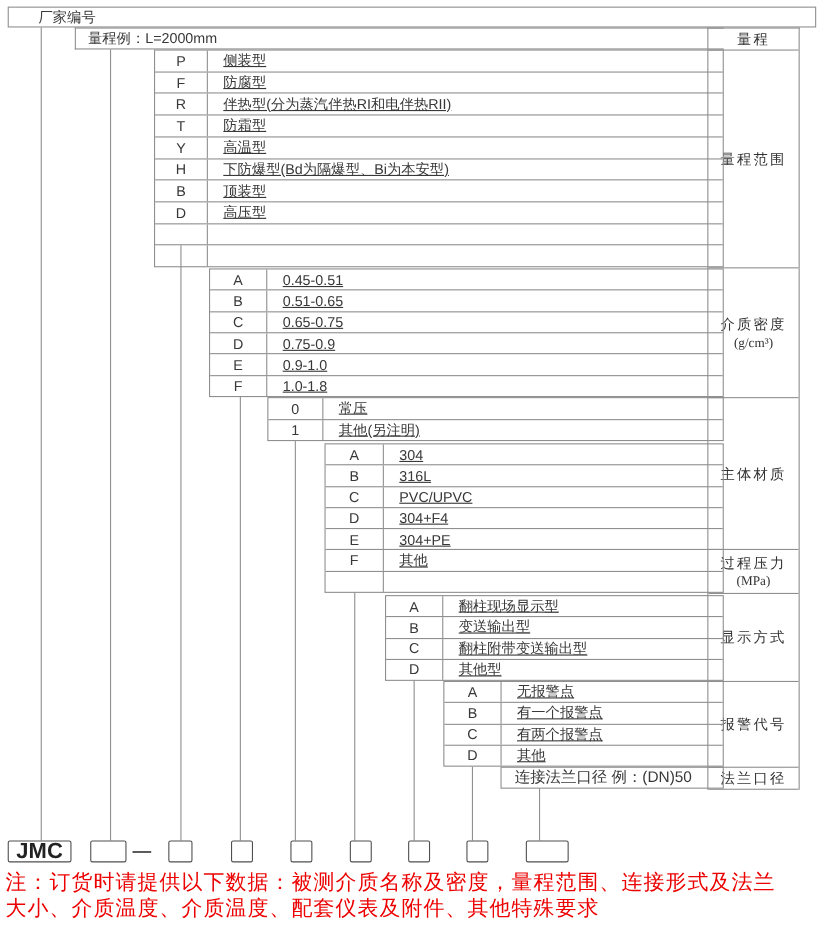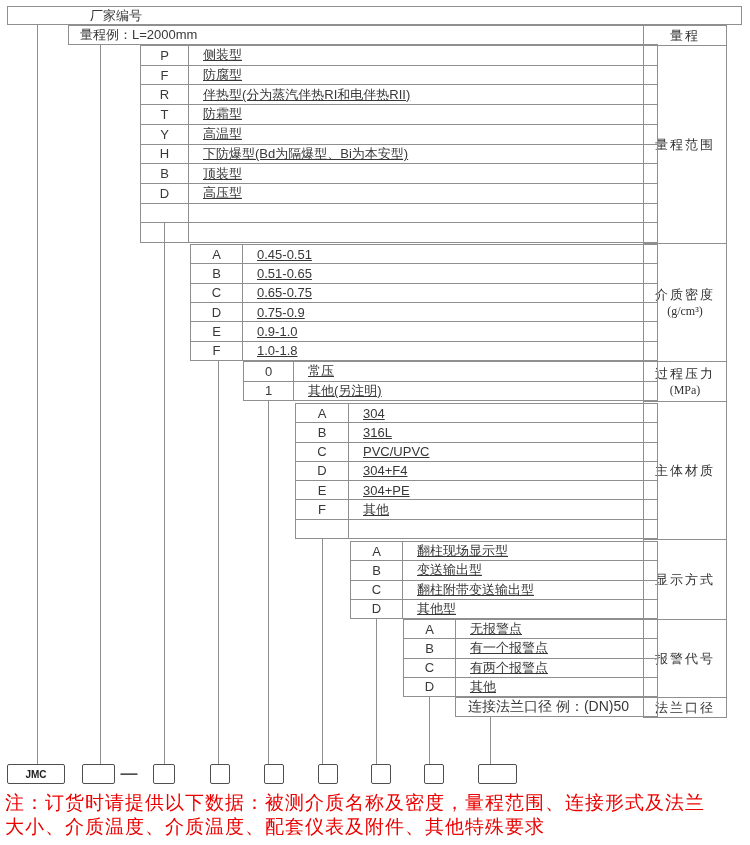--- a/index.html
+++ b/index.html
@@ -4,21 +4,21 @@
 <style>
   html,body{margin:0;padding:0;background:#ffffff;}
   .sheet{
     position:relative;width:750px;height:845px;background:#ffffff;overflow:hidden;
     font-family:"Liberation Sans","DejaVu Sans",sans-serif;color:#383838;
     --line:#8f8f8f;--boxline:#4f4f4f;
   }
   
   .mfr-box{
     position:absolute;left:7px;top:6px;width:735px;height:19px;box-sizing:border-box;
-    border:1px solid var(--line);display:flex;align-items:center;padding-left:82px;
+    border:1px solid var(--line);display:flex;align-items:center;padding-left:27px;
     font-size:13px;
   }
   
   .range-box{
     position:absolute;left:68px;top:25px;width:590px;height:20px;box-sizing:border-box;
     border:1px solid var(--line);border-right:none;display:flex;align-items:center;
     padding-left:11px;font-size:13px;
   }
   
   .label-col{
@@ -56,21 +56,21 @@
     font-size:14px;white-space:nowrap;
   }
   
   .vline{position:absolute;width:1px;background:var(--line);}
   
   .mbox{
     position:absolute;top:764px;height:20px;box-sizing:border-box;
     border:1.5px solid var(--boxline);border-radius:2px;background:#fff;
     display:flex;align-items:center;justify-content:center;
   }
-  #box-jmc{left:7px;width:58px;font-weight:bold;font-size:10px;color:#222;}
+  #box-jmc{left:7px;width:58px;font-weight:bold;font-size:20px;color:#222;}
   #box-2{left:82px;width:33px;}
   #box-3{left:153px;width:22px;}
   #box-4{left:210px;width:20px;}
   #box-5{left:264px;width:20px;}
   #box-6{left:318px;width:20px;}
   #box-7{left:371px;width:20px;}
   #box-8{left:424px;width:20px;}
   #box-9{left:478px;width:39px;}
   .model-dash{
     position:absolute;left:119px;top:764px;width:20px;height:20px;
@@ -100,26 +100,26 @@
     <div class="label-cell" style="height:20px">
         <span>量程</span>
       </div>
     <div class="label-cell" style="height:198px">
         <span>量程范围</span>
       </div>
     <div class="label-cell" style="height:118px">
         <span>介质密度</span>
         <span class="sub">(g/cm³)</span>
       </div>
+    <div class="label-cell" style="height:138px">
+        <span>主体材质</span>
+      </div>
     <div class="label-cell" style="height:40px">
         <span>过程压力</span>
         <span class="sub">(MPa)</span>
-      </div>
-    <div class="label-cell" style="height:138px">
-        <span>主体材质</span>
       </div>
     <div class="label-cell" style="height:80px">
         <span>显示方式</span>
       </div>
     <div class="label-cell" style="height:78px">
         <span>报警代号</span>
       </div>
     <div class="label-cell" style="height:20px">
         <span>法兰口径</span>
       </div>

